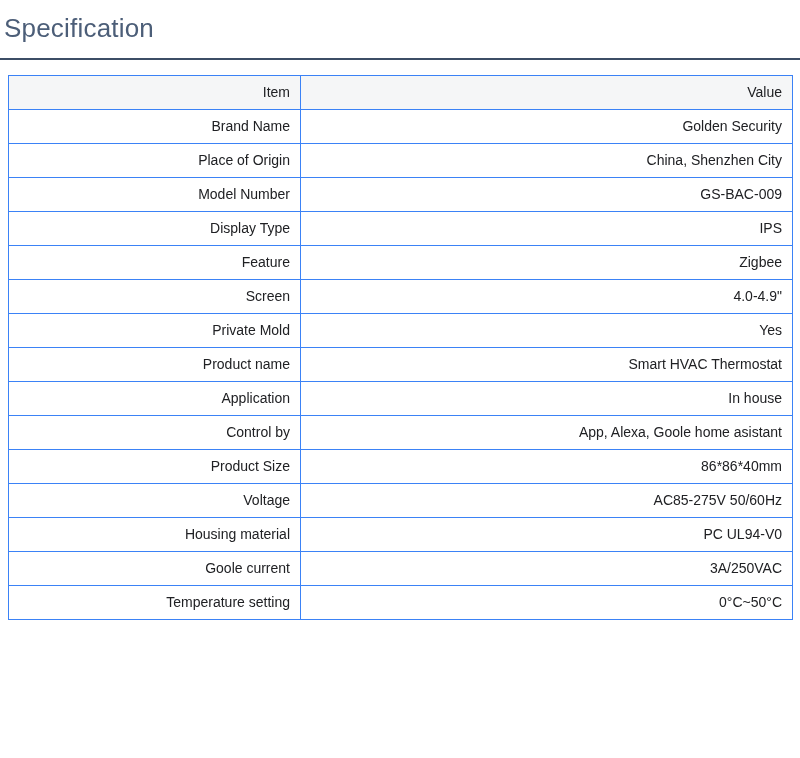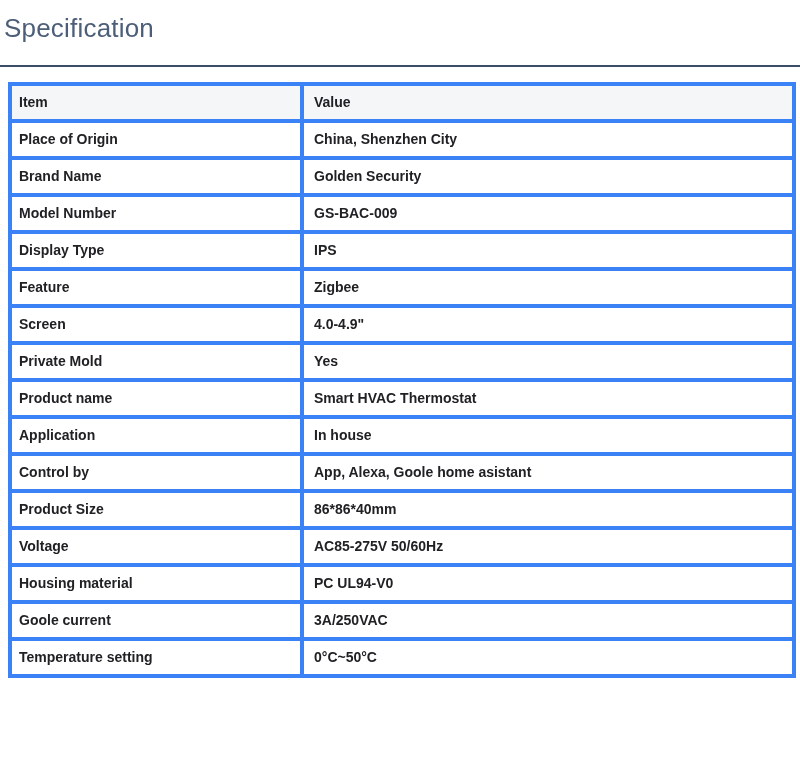--- a/index.html
+++ b/index.html
@@ -13,45 +13,45 @@
     -webkit-font-smoothing: antialiased;
   }
   .page {
     width: 800px;
     height: 758px;
     overflow: hidden;
     background: #ffffff;
   }
   .page-heading {
     margin: 0;
-    padding: 13px 2px 22px 4px;
+    padding: 13px 2px 15px 4px;
     font-size: 26px;
     line-height: 30px;
     font-weight: 400;
     color: #4c5e78;
     border-bottom: 2px solid #3c4d66;
     letter-spacing: 0.2px;
   }
   table.spec-table {
     border-collapse: collapse;
     table-layout: fixed;
     width: 784px;
     margin: 15px 8px 0 8px;
     font-size: 14px;
     color: #202124;
   }
   table.spec-table col.col-item  { width: 292px; }
   table.spec-table col.col-value { width: 492px; }
   table.spec-table th,
   table.spec-table td {
-    border: 4px solid #3b82f6;
+    border: 1px solid #3b82f6;
     padding: 8px 10px 8px 7px;
-    text-align: left;
+    text-align: right;
     vertical-align: middle;
-    font-weight: 700;
+    font-weight: 400;
     line-height: 17px;
     white-space: nowrap;
     overflow: hidden;
   }
   table.spec-table td.value-cell,
   table.spec-table th.value-header {
     padding-left: 10px;
   }
   table.spec-table th {
     background: #f5f6f7;
@@ -70,26 +70,26 @@
       <col class="col-value">
     </colgroup>
     <thead>
       <tr>
         <th>Item</th>
         <th class="value-header">Value</th>
       </tr>
     </thead>
     <tbody>
       <tr>
+        <td>Brand Name</td>
+        <td class="value-cell">Golden Security</td>
+      </tr>
+      <tr>
         <td>Place of Origin</td>
         <td class="value-cell">China, Shenzhen City</td>
-      </tr>
-      <tr>
-        <td>Brand Name</td>
-        <td class="value-cell">Golden Security</td>
       </tr>
       <tr>
         <td>Model Number</td>
         <td class="value-cell">GS-BAC-009</td>
       </tr>
       <tr>
         <td>Display Type</td>
         <td class="value-cell">IPS</td>
       </tr>
       <tr>

